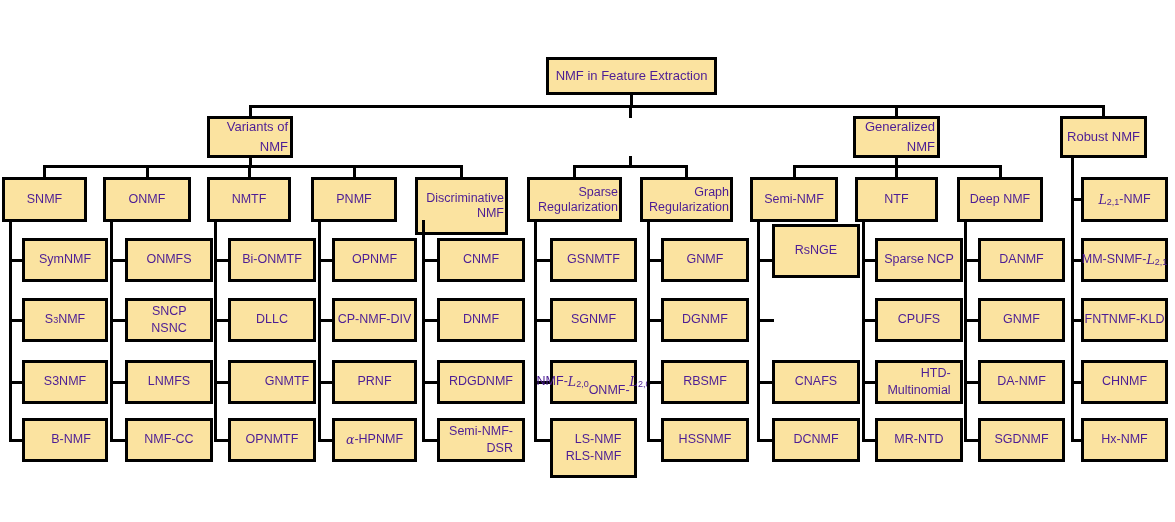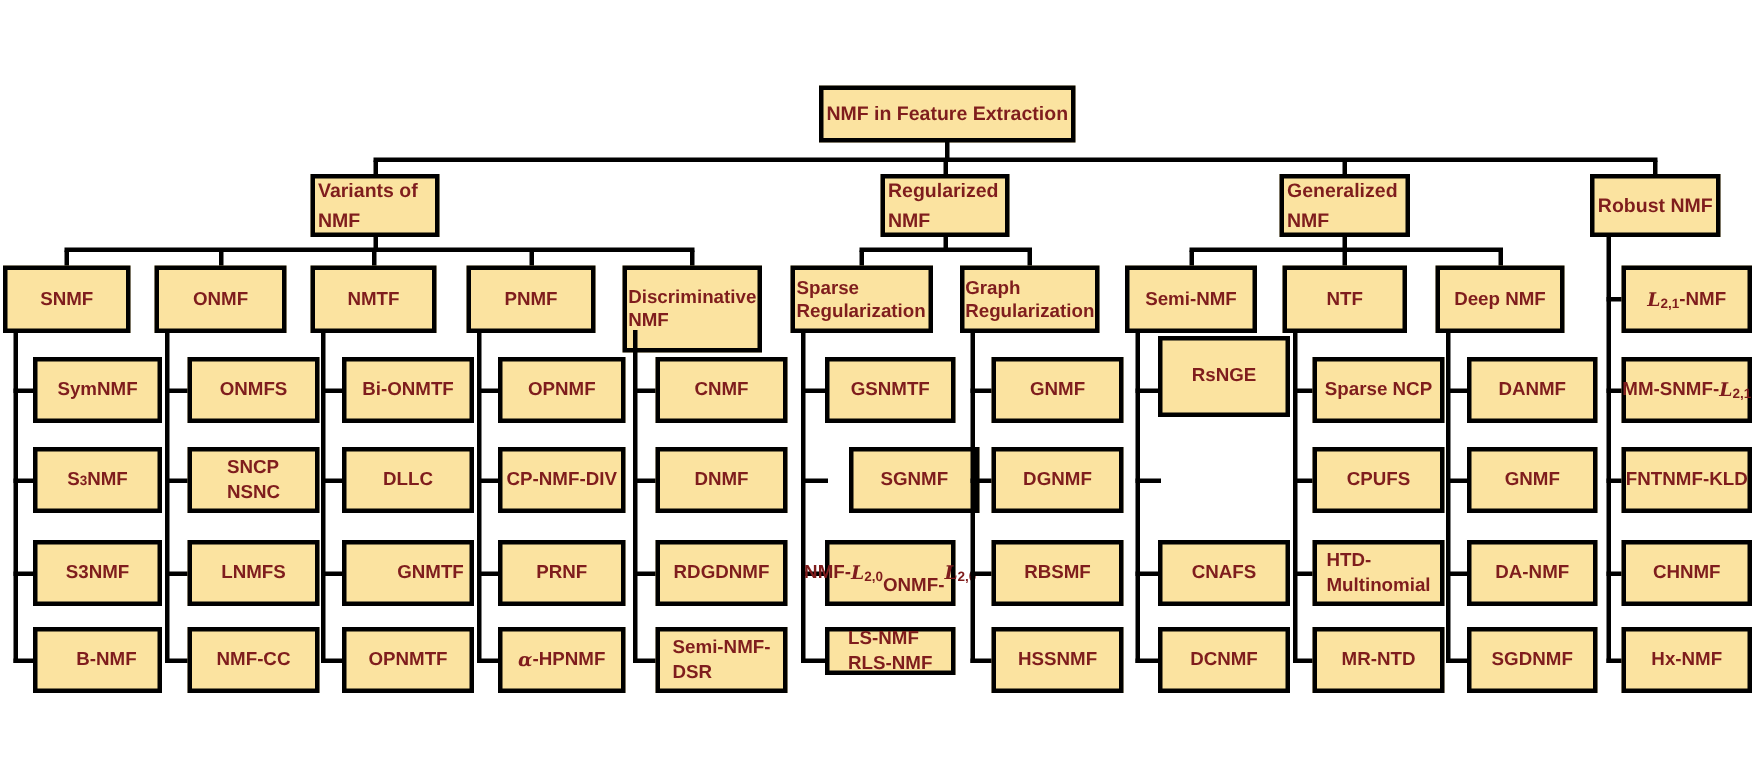--- a/index.html
+++ b/index.html
@@ -6,21 +6,21 @@
   #diagram{
     position:relative;width:1175px;height:522px;
     background:var(--bg,#ffffff);overflow:hidden;
     font-family:"Liberation Sans",sans-serif;
   }
   .box{
     position:absolute;box-sizing:border-box;
     background:var(--fill,#FBE3A0);
     border:3px solid var(--stroke,#000);
     display:flex;align-items:center;justify-content:center;
-    text-align:left;font-weight:bold;color:#7f1d1d;
+    text-align:right;font-weight:normal;color:#4c1d95;
   }
   .root{font-size:13px;line-height:1.2;}
   .l2{font-size:13px;line-height:1.55;padding:0 2px;}
   .l3{font-size:12.5px;line-height:1.2;padding:0 1px;}
   .leaf{font-size:12.5px;line-height:1.4;white-space:nowrap;}
   .line{position:absolute;background:var(--stroke,#000);}
   .box sup{font-size:0.72em;}
   .box sub{font-size:0.72em;vertical-align:baseline;position:relative;top:0.3em;}
   .box i{font-family:"DejaVu Serif",serif;font-style:italic;}
 </style>
@@ -84,34 +84,33 @@
     <div class="line" style="left: 421.5px; top: 220px; width: 3px; height: 221.5px;"></div>
     <div class="line" style="left: 421.5px; top: 258.5px; width: 17.5px; height: 3px;"></div>
     <div class="box leaf" style="left: 437px; top: 238px; width: 88px; height: 44px;">CNMF</div>
     <div class="line" style="left: 421.5px; top: 318.5px; width: 17.5px; height: 3px;"></div>
     <div class="box leaf" style="left: 437px; top: 298px; width: 88px; height: 44px;">DNMF</div>
     <div class="line" style="left: 421.5px; top: 380.5px; width: 17.5px; height: 3px;"></div>
     <div class="box leaf" style="left: 437px; top: 360px; width: 88px; height: 44px;">RDGDNMF</div>
     <div class="line" style="left: 421.5px; top: 438.5px; width: 17.5px; height: 3px;"></div>
     <div class="box leaf" style="left: 437px; top: 418px; width: 88px; height: 44px;">Semi-NMF-<br>DSR</div>
     <div class="line" style="left: 628.5px; top: 106.5px; width: 3px; height: 11.5px;"></div>
-    <div class="box l2" style="left: 587px; top: 116px; width: 86px; height: 42px;">Regularized NMF</div>
     <div class="line" style="left: 628.5px; top: 156px; width: 3px; height: 12px;"></div>
     <div class="line" style="left: 573px; top: 165px; width: 115px; height: 3px;"></div>
     <div class="line" style="left: 573px; top: 166.5px; width: 3px; height: 12.5px;"></div>
     <div class="box l3" style="left: 527px; top: 177px; width: 95px; height: 45px;">Sparse Regularization</div>
     <div class="line" style="left: 533.5px; top: 220px; width: 3px; height: 221.5px;"></div>
     <div class="line" style="left: 533.5px; top: 258.5px; width: 18.5px; height: 3px;"></div>
     <div class="box leaf" style="left: 550px; top: 238px; width: 87px; height: 44px;">GSNMTF</div>
     <div class="line" style="left: 533.5px; top: 318.5px; width: 18.5px; height: 3px;"></div>
-    <div class="box leaf" style="left: 550px; top: 298px; width: 87px; height: 44px; margin-left: 16px;">SGNMF</div>
+    <div class="box leaf" style="left: 550px; top: 298px; width: 87px; height: 44px;">SGNMF</div>
     <div class="line" style="left: 533.5px; top: 380.5px; width: 18.5px; height: 3px;"></div>
     <div class="box leaf" style="left: 550px; top: 360px; width: 87px; height: 44px;">NMF-<i>L</i><sub>2,0</sub><br>ONMF-<i>L</i><sub>2,0</sub></div>
     <div class="line" style="left: 533.5px; top: 438.5px; width: 18.5px; height: 3px;"></div>
-    <div class="box leaf" style="left: 550px; top: 418px; width: 87px; height: 32px;">LS-NMF<br>RLS-NMF</div>
+    <div class="box leaf" style="left: 550px; top: 418px; width: 87px; height: 60px;">LS-NMF<br>RLS-NMF</div>
     <div class="line" style="left: 685px; top: 166.5px; width: 3px; height: 12.5px;"></div>
     <div class="box l3" style="left: 640px; top: 177px; width: 93px; height: 45px;">Graph Regularization</div>
     <div class="line" style="left: 646.5px; top: 220px; width: 3px; height: 221.5px;"></div>
     <div class="line" style="left: 646.5px; top: 258.5px; width: 16.5px; height: 3px;"></div>
     <div class="box leaf" style="left: 661px; top: 238px; width: 88px; height: 44px;">GNMF</div>
     <div class="line" style="left: 646.5px; top: 318.5px; width: 16.5px; height: 3px;"></div>
     <div class="box leaf" style="left: 661px; top: 298px; width: 88px; height: 44px;">DGNMF</div>
     <div class="line" style="left: 646.5px; top: 380.5px; width: 16.5px; height: 3px;"></div>
     <div class="box leaf" style="left: 661px; top: 360px; width: 88px; height: 44px;">RBSMF</div>
     <div class="line" style="left: 646.5px; top: 438.5px; width: 16.5px; height: 3px;"></div>

